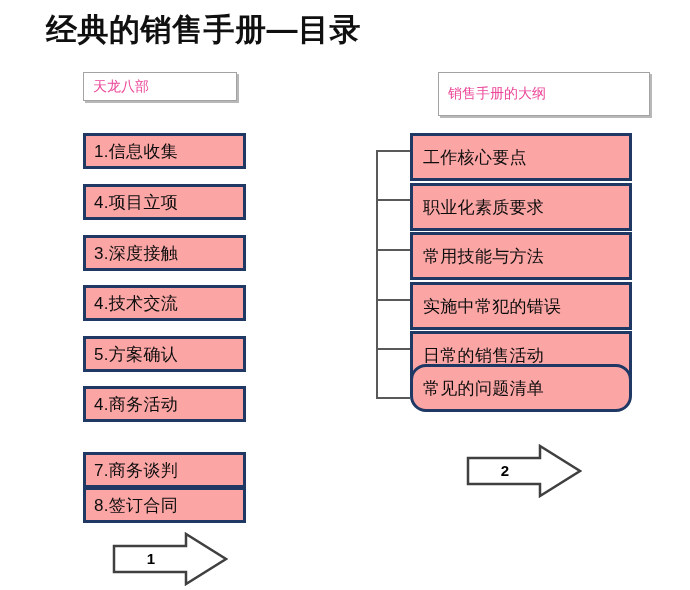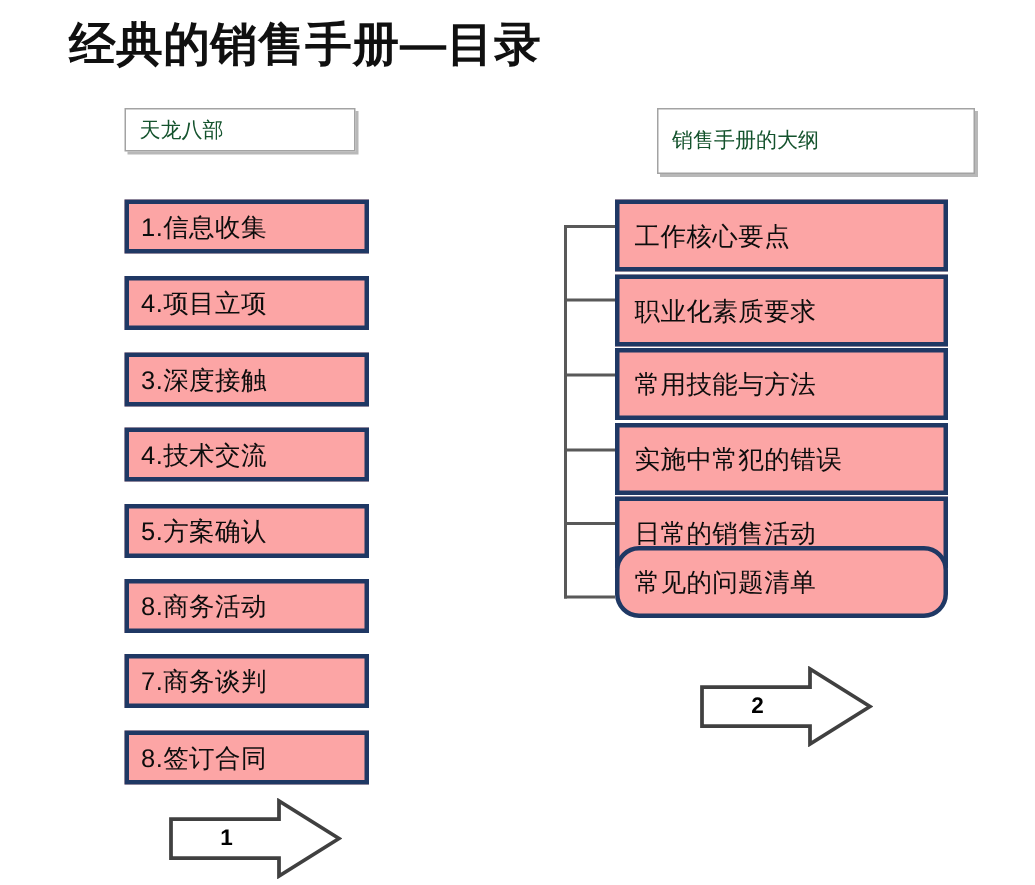--- a/index.html
+++ b/index.html
@@ -38,21 +38,21 @@
   .hdr-box {
     position: absolute;
     box-sizing: border-box;
     background: #ffffff;
     border: 1px solid #a3a3a3;
     box-shadow: 2px 2px 0 0 #b8b8b8;
     display: flex;
     align-items: center;
     padding-left: 9px;
     font-size: 14px;
-    color: #14532d;
+    color: #ec4899;
   }
   #hdr-left  { left: 83px;  top: 72px;  width: 154px; height: 29px; }
   #hdr-right { left: 438px; top: 72px;  width: 212px; height: 44px; }
 
   
   .nbox {
     position: absolute;
     box-sizing: border-box;
     background: #fca5a5;
     border: 3px solid #1f3864;
@@ -132,23 +132,23 @@
     <div class="nbox" style="top:235px;">
       <span>3.深度接触</span>
     </div>
     <div class="nbox" style="top:285px;text-align:center;">
       <span>4.技术交流</span>
     </div>
     <div class="nbox" style="top:336px;">
       <span>5.方案确认</span>
     </div>
     <div class="nbox" style="top:386px;">
-      <span>8.商务活动</span>
+      <span>4.商务活动</span>
     </div>
-    <div class="nbox" style="top:436px;align-items:center;">
+    <div class="nbox" style="top:452px;align-items:center;">
       <span>7.商务谈判</span>
     </div>
     <div class="nbox" style="top:487px;">
       <span>8.签订合同</span>
     </div>
   </div>
 
   <div class="bracket-spine"></div>
   <div class="bracket-arm" style="top:150px;"></div>
   <div class="bracket-arm" style="top:199px;"></div>

